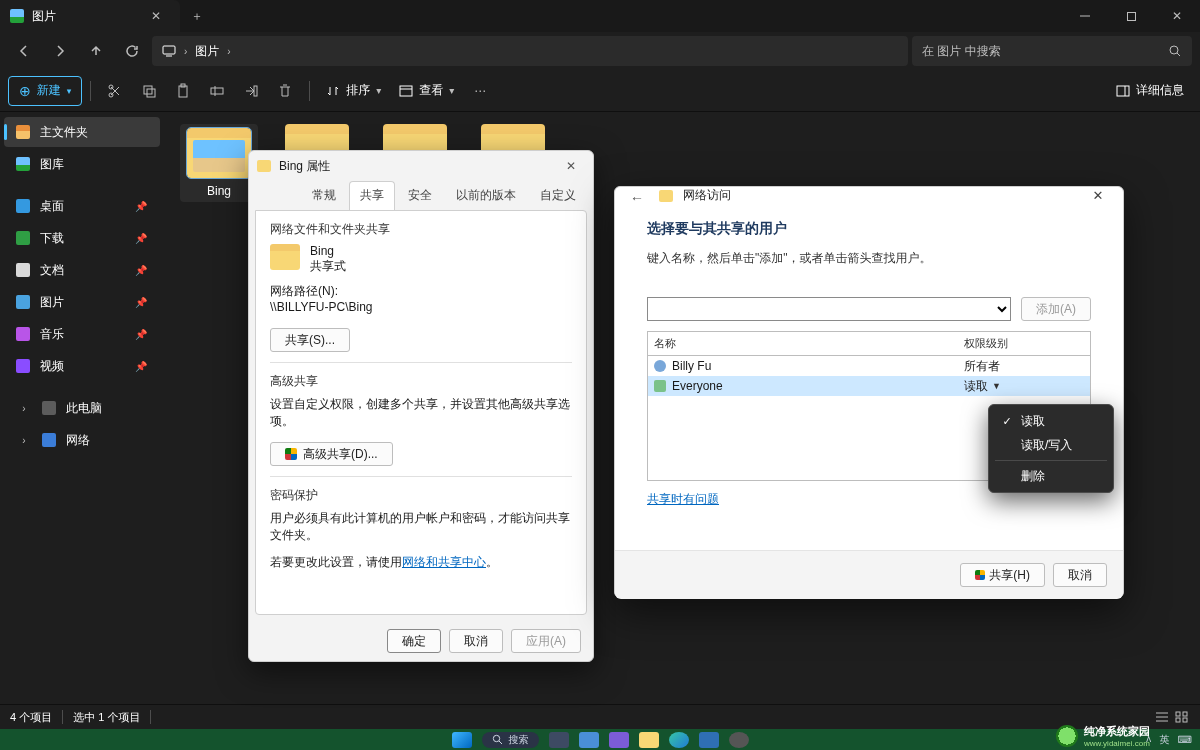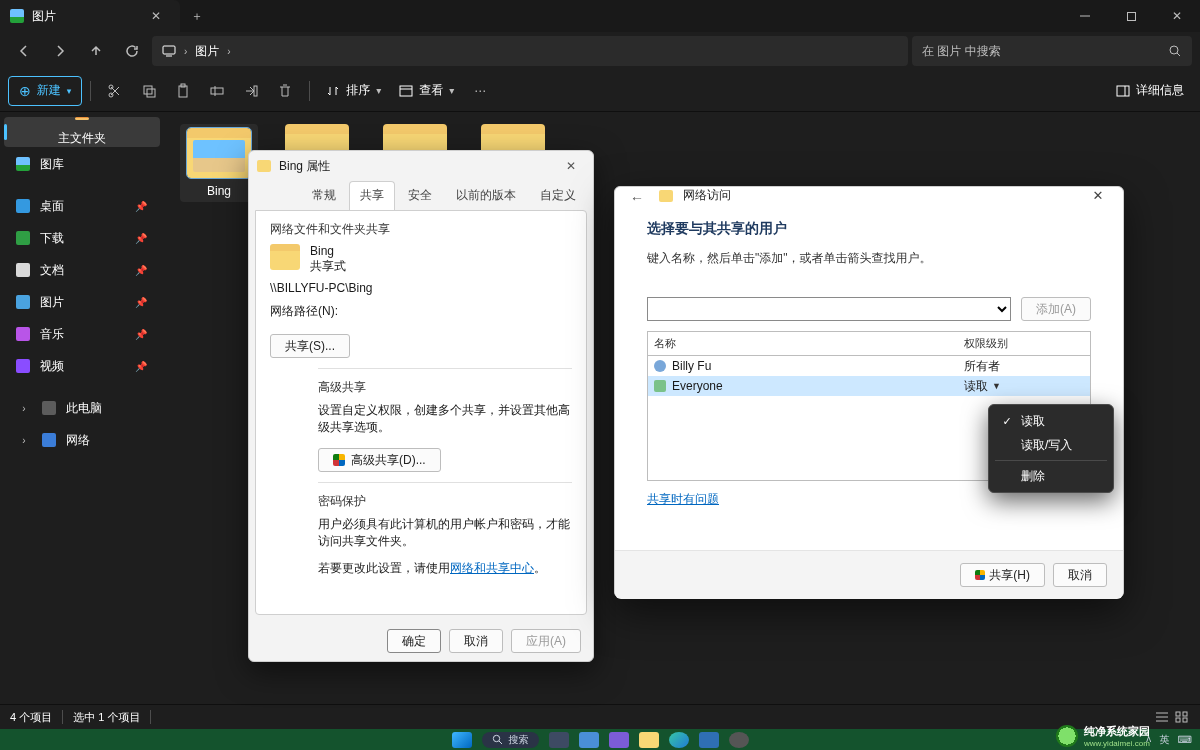--- a/index.html
+++ b/index.html
@@ -46,21 +46,21 @@
   .cmdgroup.new{border:1px solid var(--accent);color:var(--accent);padding:0 10px;}
   .cmdgroup.new .plus{font-size:14px;}
   .cmdgroup.new .chev{font-size:9px;color:var(--accent);}
   .cmddiv{width:1px;height:20px;background:var(--border-grey);margin:0 6px;}
   .cmdspacer{flex:1;}
 
   
   .body{position:absolute;top:112px;bottom:46px;left:0;right:0;display:flex;background:var(--bg-dark);}
   .sidebar{width:164px;background:var(--bg-dark);padding:4px 0;display:flex;flex-direction:column;}
   .sbitem{display:flex;align-items:center;gap:10px;height:30px;padding:0 12px;color:var(--fg);border-radius:4px;margin:1px 4px;position:relative;}
-  .sbitem.sel{background:var(--bg-grey3);flex-direction:column;}
+  .sbitem.sel{background:var(--bg-grey3);}
   .sbitem.sel::before{content:'';position:absolute;left:0;top:7px;bottom:7px;width:3px;background:var(--accent);border-radius:2px;}
   .sbpin{margin-left:auto;color:var(--fg-dim);font-size:10px;}
   .sbexp{width:16px;text-align:center;color:var(--fg-dim);font-size:10px;}
   .sbspace{height:10px;}
   .sbi{width:14px;height:14px;display:inline-block;border-radius:2px;}
   .ico-home{background:linear-gradient(180deg,#e98f3b 0 40%,#f6c26a 40%);}
   .ico-gallery{background:linear-gradient(180deg,#6ec1ff 0 55%,#23a13a 55%);}
   .ico-desk{background:#3499e0;}
   .ico-dl{background:#2f9e44;}
   .ico-doc{background:#d9d9d9;}
@@ -102,21 +102,21 @@
   .propdlg .tabs{display:flex;gap:2px;padding:0 6px;margin-left:46px;}
   .propdlg .ptab{padding:5px 10px 6px;font-size:12px;color:#444;border:1px solid transparent;border-bottom:none;}
   .propdlg .ptab.sel{background:var(--dlg-face);border-color:var(--dlg-border);border-radius:4px 4px 0 0;}
   .propdlg .tabbody{flex:1;background:var(--dlg-face);border:1px solid var(--dlg-border);margin:0 6px 6px;border-radius:0 4px 4px 4px;padding:10px 14px;overflow:auto;}
   .fieldset-title{font-size:12px;color:#333;margin-bottom:6px;}
   .sharerow{display:flex;gap:10px;align-items:flex-start;margin:6px 0 6px;}
   .sharerow .foldermd{width:30px;height:26px;background:linear-gradient(180deg,#f3c96b 0 25%,#f8d775 25%);border-radius:3px;}
   .btn{display:inline-flex;align-items:center;justify-content:center;height:24px;padding:0 14px;border:1px solid #bdbdbd;border-radius:3px;background:#fbfbfb;color:#222;font-size:12px;}
   .btn.primary{border-color:#888;}
   .gutter{height:14px;}
-  .fieldset{border-top:1px solid #e0e0e0;padding-top:10px;margin-top:10px;margin-left:48px;}
+  .fieldset{border-top:1px solid #e0e0e0;padding-top:10px;margin-top:10px;}
   .propfooter{display:flex;gap:8px;justify-content:flex-end;padding:8px 12px;}
   .link{color:var(--link);text-decoration:underline;cursor:pointer;}
   .btn.disabled{color:#9a9a9a;}
   .shieldbtn .shield{display:inline-block;width:12px;height:12px;margin-right:6px;background:conic-gradient(#f7b500 0 25%,#0067c0 0 50%,#d13438 0 75%,#107c10 0);border-radius:2px;}
 
   
   .netdlg{position:absolute;left:614px;top:186px;width:510px;height:412px;background:#fff;border:1px solid var(--dlg-border);border-radius:6px;box-shadow:0 14px 40px rgba(0,0,0,.55);color:var(--dlg-text);display:flex;flex-direction:column;}
   .netdlg .dlgtitle{height:36px;display:flex;align-items:center;gap:10px;padding:0 10px;}
   .netdlg .back{width:24px;text-align:center;color:#555;font-size:14px;}
   .netdlg .dlgclose{margin-left:auto;width:30px;text-align:center;color:#444;font-size:13px;}
@@ -417,22 +417,22 @@
   </div>
   <div class="tabbody">
     <div class="fieldset-title">网络文件和文件夹共享</div>
     <div class="sharerow">
       <div class="foldermd"></div>
       <div>
         <div>Bing</div>
         <div>共享式</div>
       </div>
     </div>
+    <div style="margin-top:8px">网络路径(N):</div>
     <div>\\BILLYFU-PC\Bing</div>
-    <div style="margin-top:8px">网络路径(N):</div>
     <div class="gutter"></div>
     <button class="btn">共享(S)...</button>
 
     <div class="fieldset">
       <div class="fieldset-title">高级共享</div>
       <div style="margin:4px 0 12px">设置自定义权限，创建多个共享，并设置其他高级共享选项。</div>
       <button class="btn shieldbtn">
           <span class="shield"></span>
           <span>高级共享(D)...</span>
         </button>

